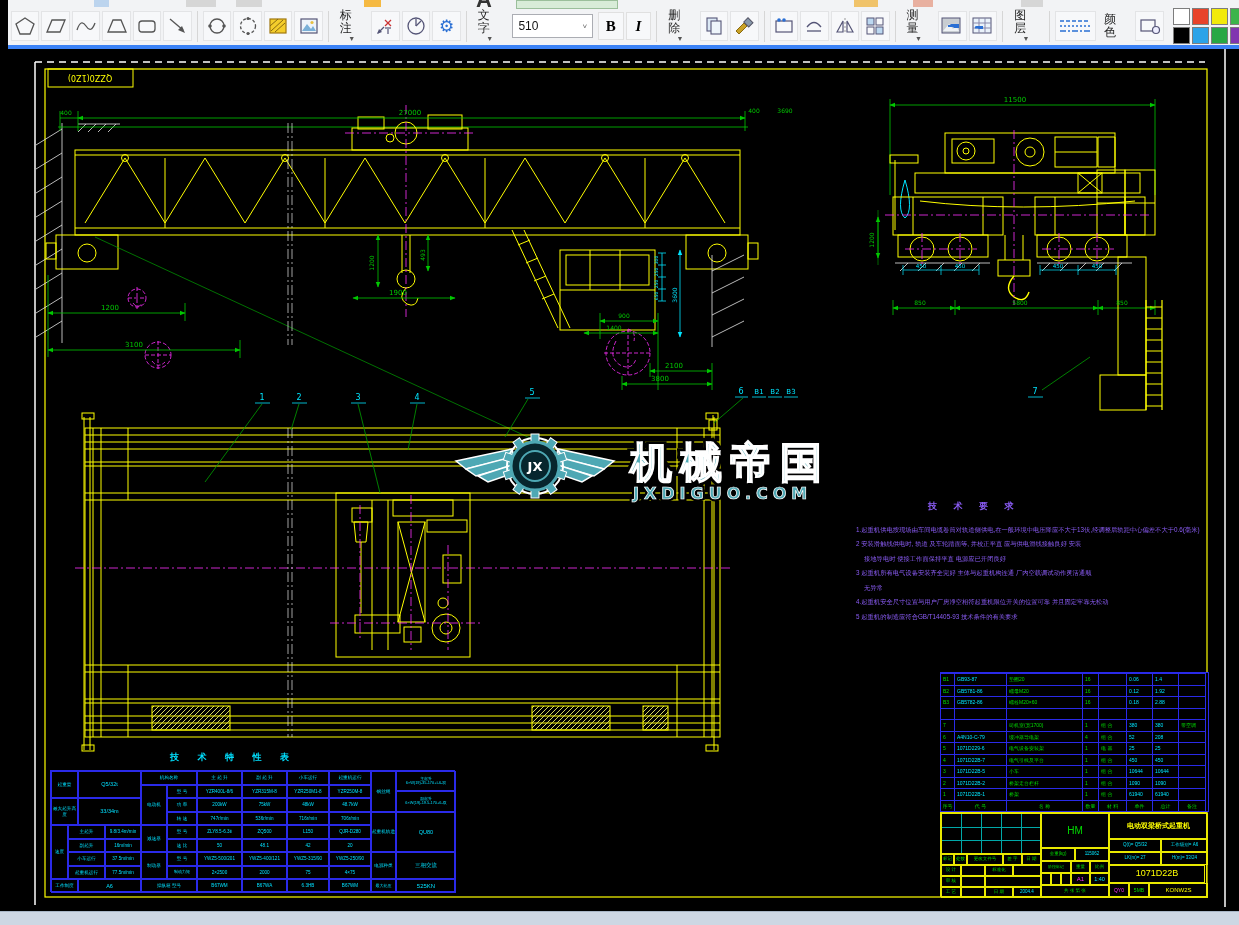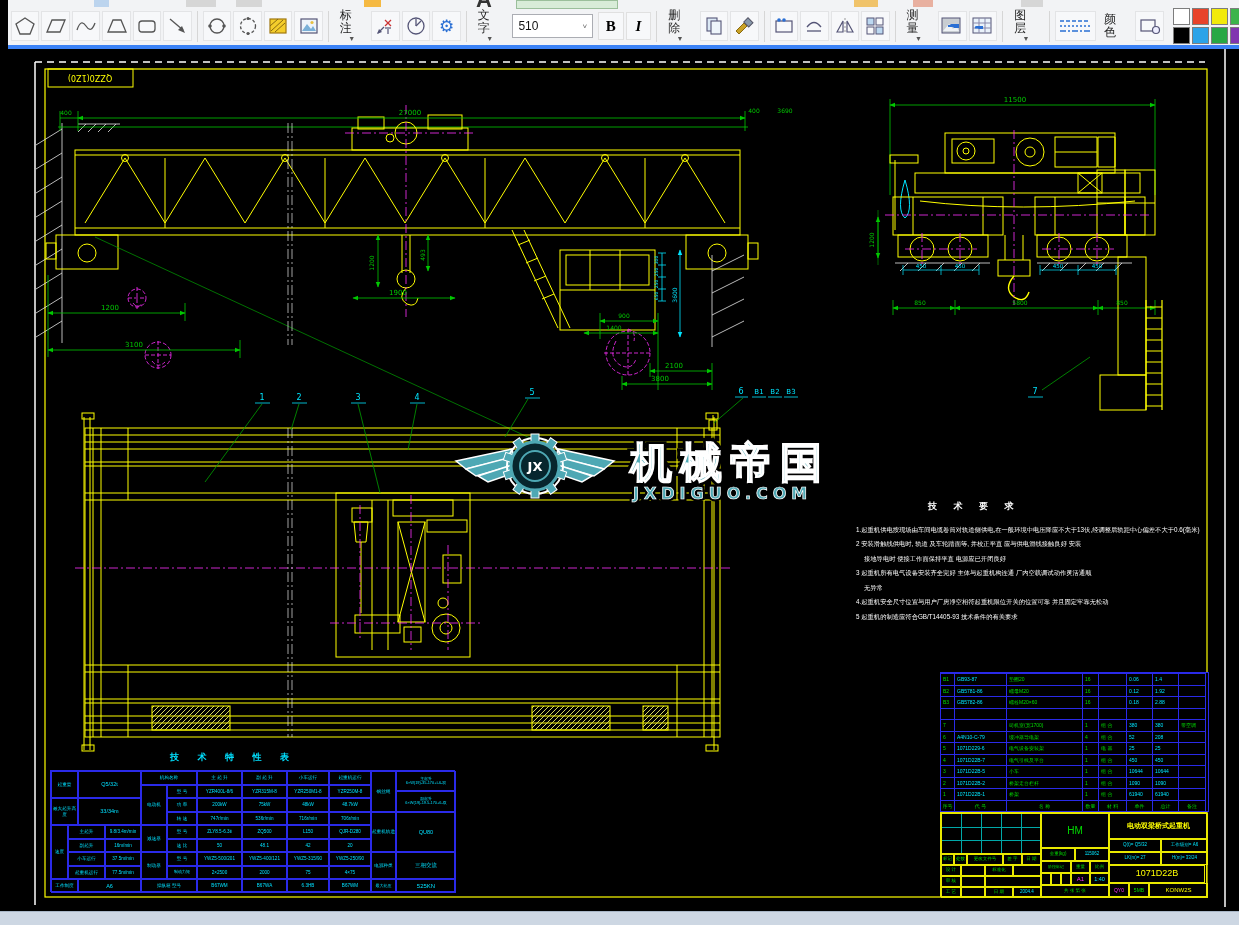--- a/index.html
+++ b/index.html
@@ -15,21 +15,21 @@
   .bi{width:24px;height:26px;border:1px solid #e0e0e0;background:#f7f8fa;display:flex;align-items:center;justify-content:center;font-family:"Liberation Serif",serif;font-weight:bold;font-size:15px;margin:0 1px}
   .pal{display:grid;grid-template-columns:repeat(4,17px);grid-auto-rows:17px;gap:2px;margin-left:8px}
   .sw{border:1px solid #7d7d7d;box-sizing:border-box}
   .frag{position:absolute;top:0;height:7px}
   
   .canvas{position:absolute;top:45px;left:0;width:1239px;height:867px;background:#000}
   .statusbar{position:absolute;bottom:0;left:0;width:1239px;height:13px;background:#cdd7e3;border-top:1px solid #a8b6c6;z-index:6}
   .blk{position:absolute}
   svg text{font-family:"DejaVu Sans",sans-serif}
   
-  .notes{color:#ffffff}
+  .notes{color:#8b5cf6}
   .notes .nt{font-size:9px;letter-spacing:7px;margin:0 0 12px 72px;font-weight:bold}
   .notes p{margin:0 0 5px 0;font-size:6.3px;line-height:1.5;white-space:nowrap;overflow:hidden}
   .notes p.ind{margin-left:8px}
   
   .bom{display:grid;grid-template-columns:14px 52px 76px 16px 28px 26px 26px 27px;grid-auto-rows:11.5px;border:1px solid #2a2ae8;background:#000}
   .bd{border-right:1px solid #2a2ae8;border-top:1px solid #2a2ae8;font-size:5px;color:#00dc00;display:flex;align-items:center;padding-left:2px;overflow:hidden;white-space:nowrap;box-sizing:border-box}
   .bd.h{justify-content:center;padding-left:0;color:#00dc00}
   .cyt{color:#00e5ff !important}
   
   .c{position:absolute;box-sizing:border-box;display:flex;align-items:center;justify-content:center;overflow:hidden;white-space:nowrap;line-height:1.1}

